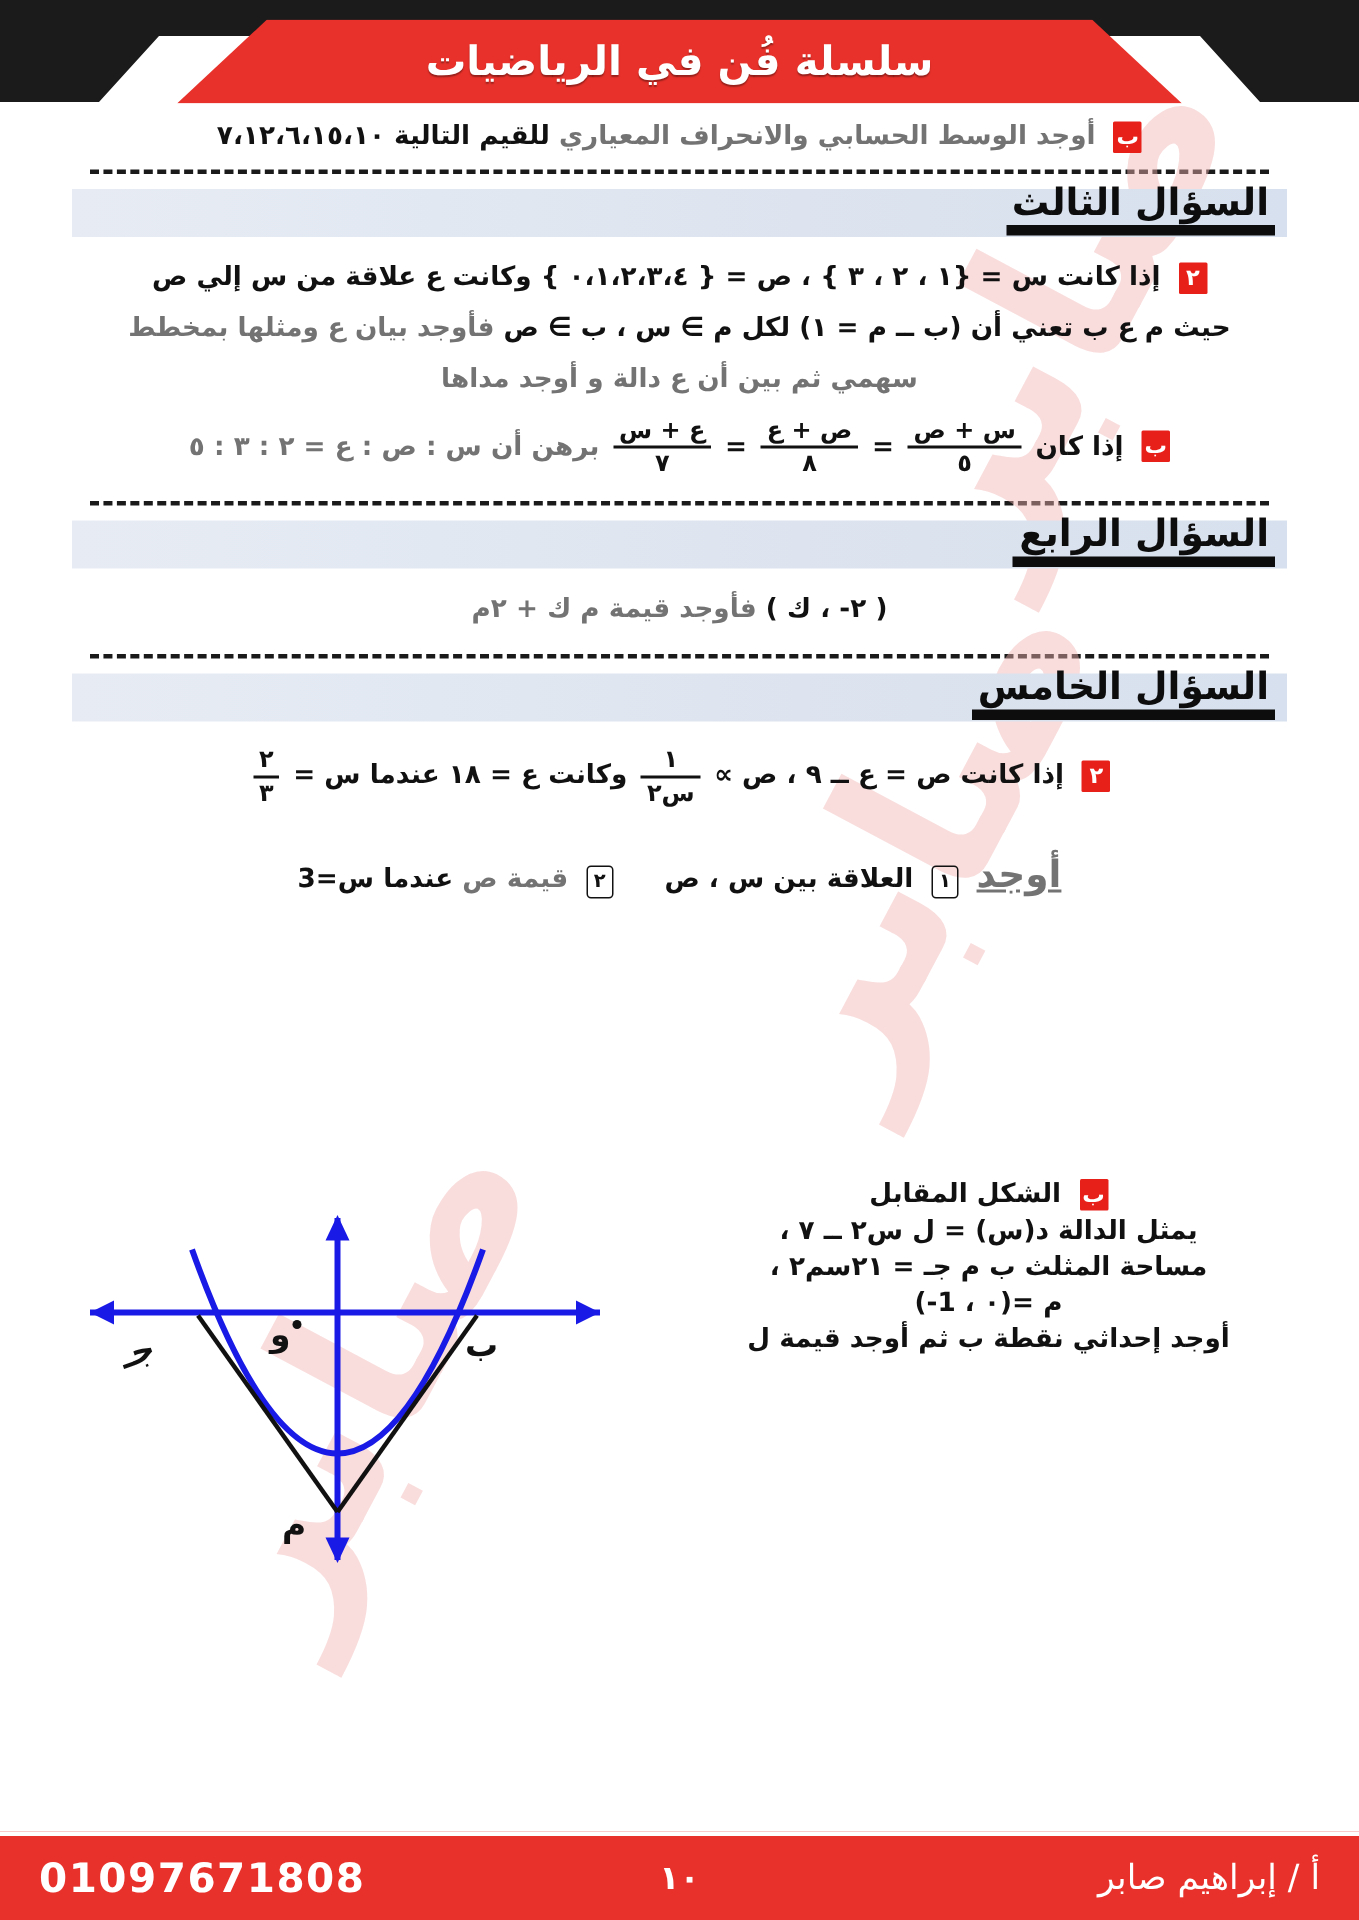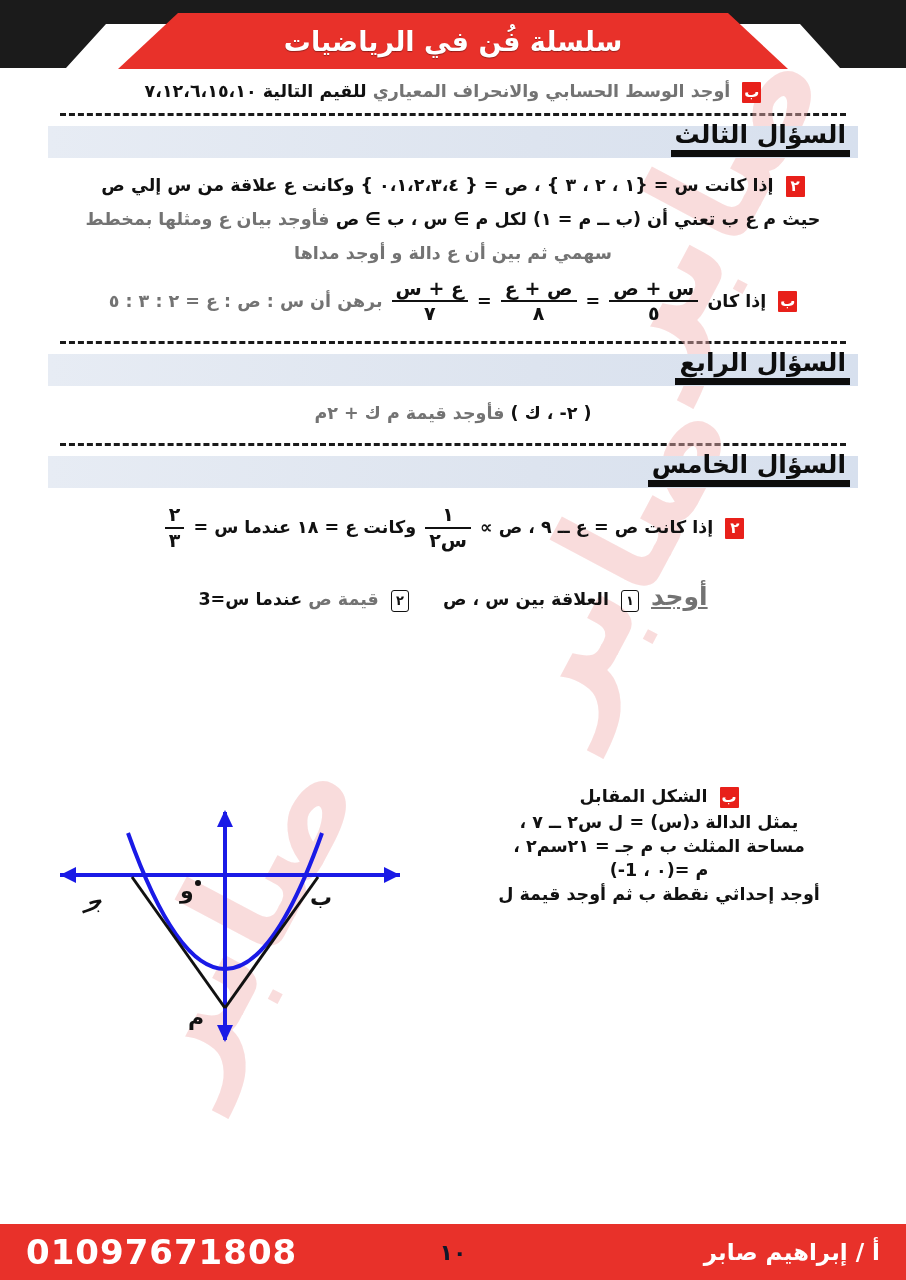--- a/index.html
+++ b/index.html
@@ -40,43 +40,43 @@
 
   
   .sec{position:relative;margin:10px 48px 0 48px;height:32px;
        background:linear-gradient(90deg,#e7ecf4 0%,#dde4ef 60%,#d7e0ee 100%);}
   .sec .ttl{position:absolute;right:8px;top:-6px;font-size:25px;font-weight:bold;
        color:#0d0d0d;font-family:"DejaVu Sans","Liberation Sans",sans-serif;
        border-bottom:7px solid #0d0d0d;padding:0 4px 1px 4px;letter-spacing:-1px;}
 
   
   .fr{display:inline-block;vertical-align:middle;text-align:center;margin:0 3px;
-      font-size:19px;font-weight:bold;line-height:1.15;}
+      font-size:16px;font-weight:bold;line-height:1.15;}
   .fr .num{border-bottom:2px solid currentColor;padding:0 4px 1px 4px;display:block;}
   .fr .den{padding:1px 4px 0 4px;display:block;}
 
   .line{margin:7px 0;}
   .center{text-align:center;}
 
   
   .figwrap{position:absolute;left:40px;top:800px;width:380px;height:270px;z-index:3;}
   .fig-label{position:absolute;font-size:22px;font-weight:bold;color:#111;}
 
   
   .q5b{position:absolute;right:32px;top:782px;width:430px;z-index:3;text-align:center;}
   .q5b .l{margin:4px 0;font-size:17.5px;font-weight:bold;color:#111;}
 
   
   .footer{position:absolute;left:0;bottom:0;width:906px;height:56px;background:#e8312a;
           border-top:3px solid #fff;display:flex;align-items:center;z-index:5;}
-  .footer .ph{position:absolute;left:26px;color:#fff;font-size:34px;font-weight:bold;
+  .footer .ph{position:absolute;left:26px;color:#fff;font-size:27px;font-weight:bold;
           font-family:"DejaVu Sans","Liberation Sans",sans-serif;letter-spacing:1px;}
-  .footer .pg{position:absolute;left:50%;transform:translateX(-50%);color:#0f172a;
+  .footer .pg{position:absolute;left:50%;transform:translateX(-50%);color:#ffffff;
           font-size:22px;font-weight:bold;}
-  .footer .au{position:absolute;right:26px;color:#fff;font-size:23px;font-weight:bold;}
+  .footer .au{position:absolute;right:26px;color:#fff;font-size:23px;font-weight:normal;}
 </style>
 </head>
 <body>
 
 <div class="page">
 
   <div class="wm wm1">صابر</div>
   <div class="wm wm2">صابر</div>
   <div class="wm wm3">صابر</div>
 

